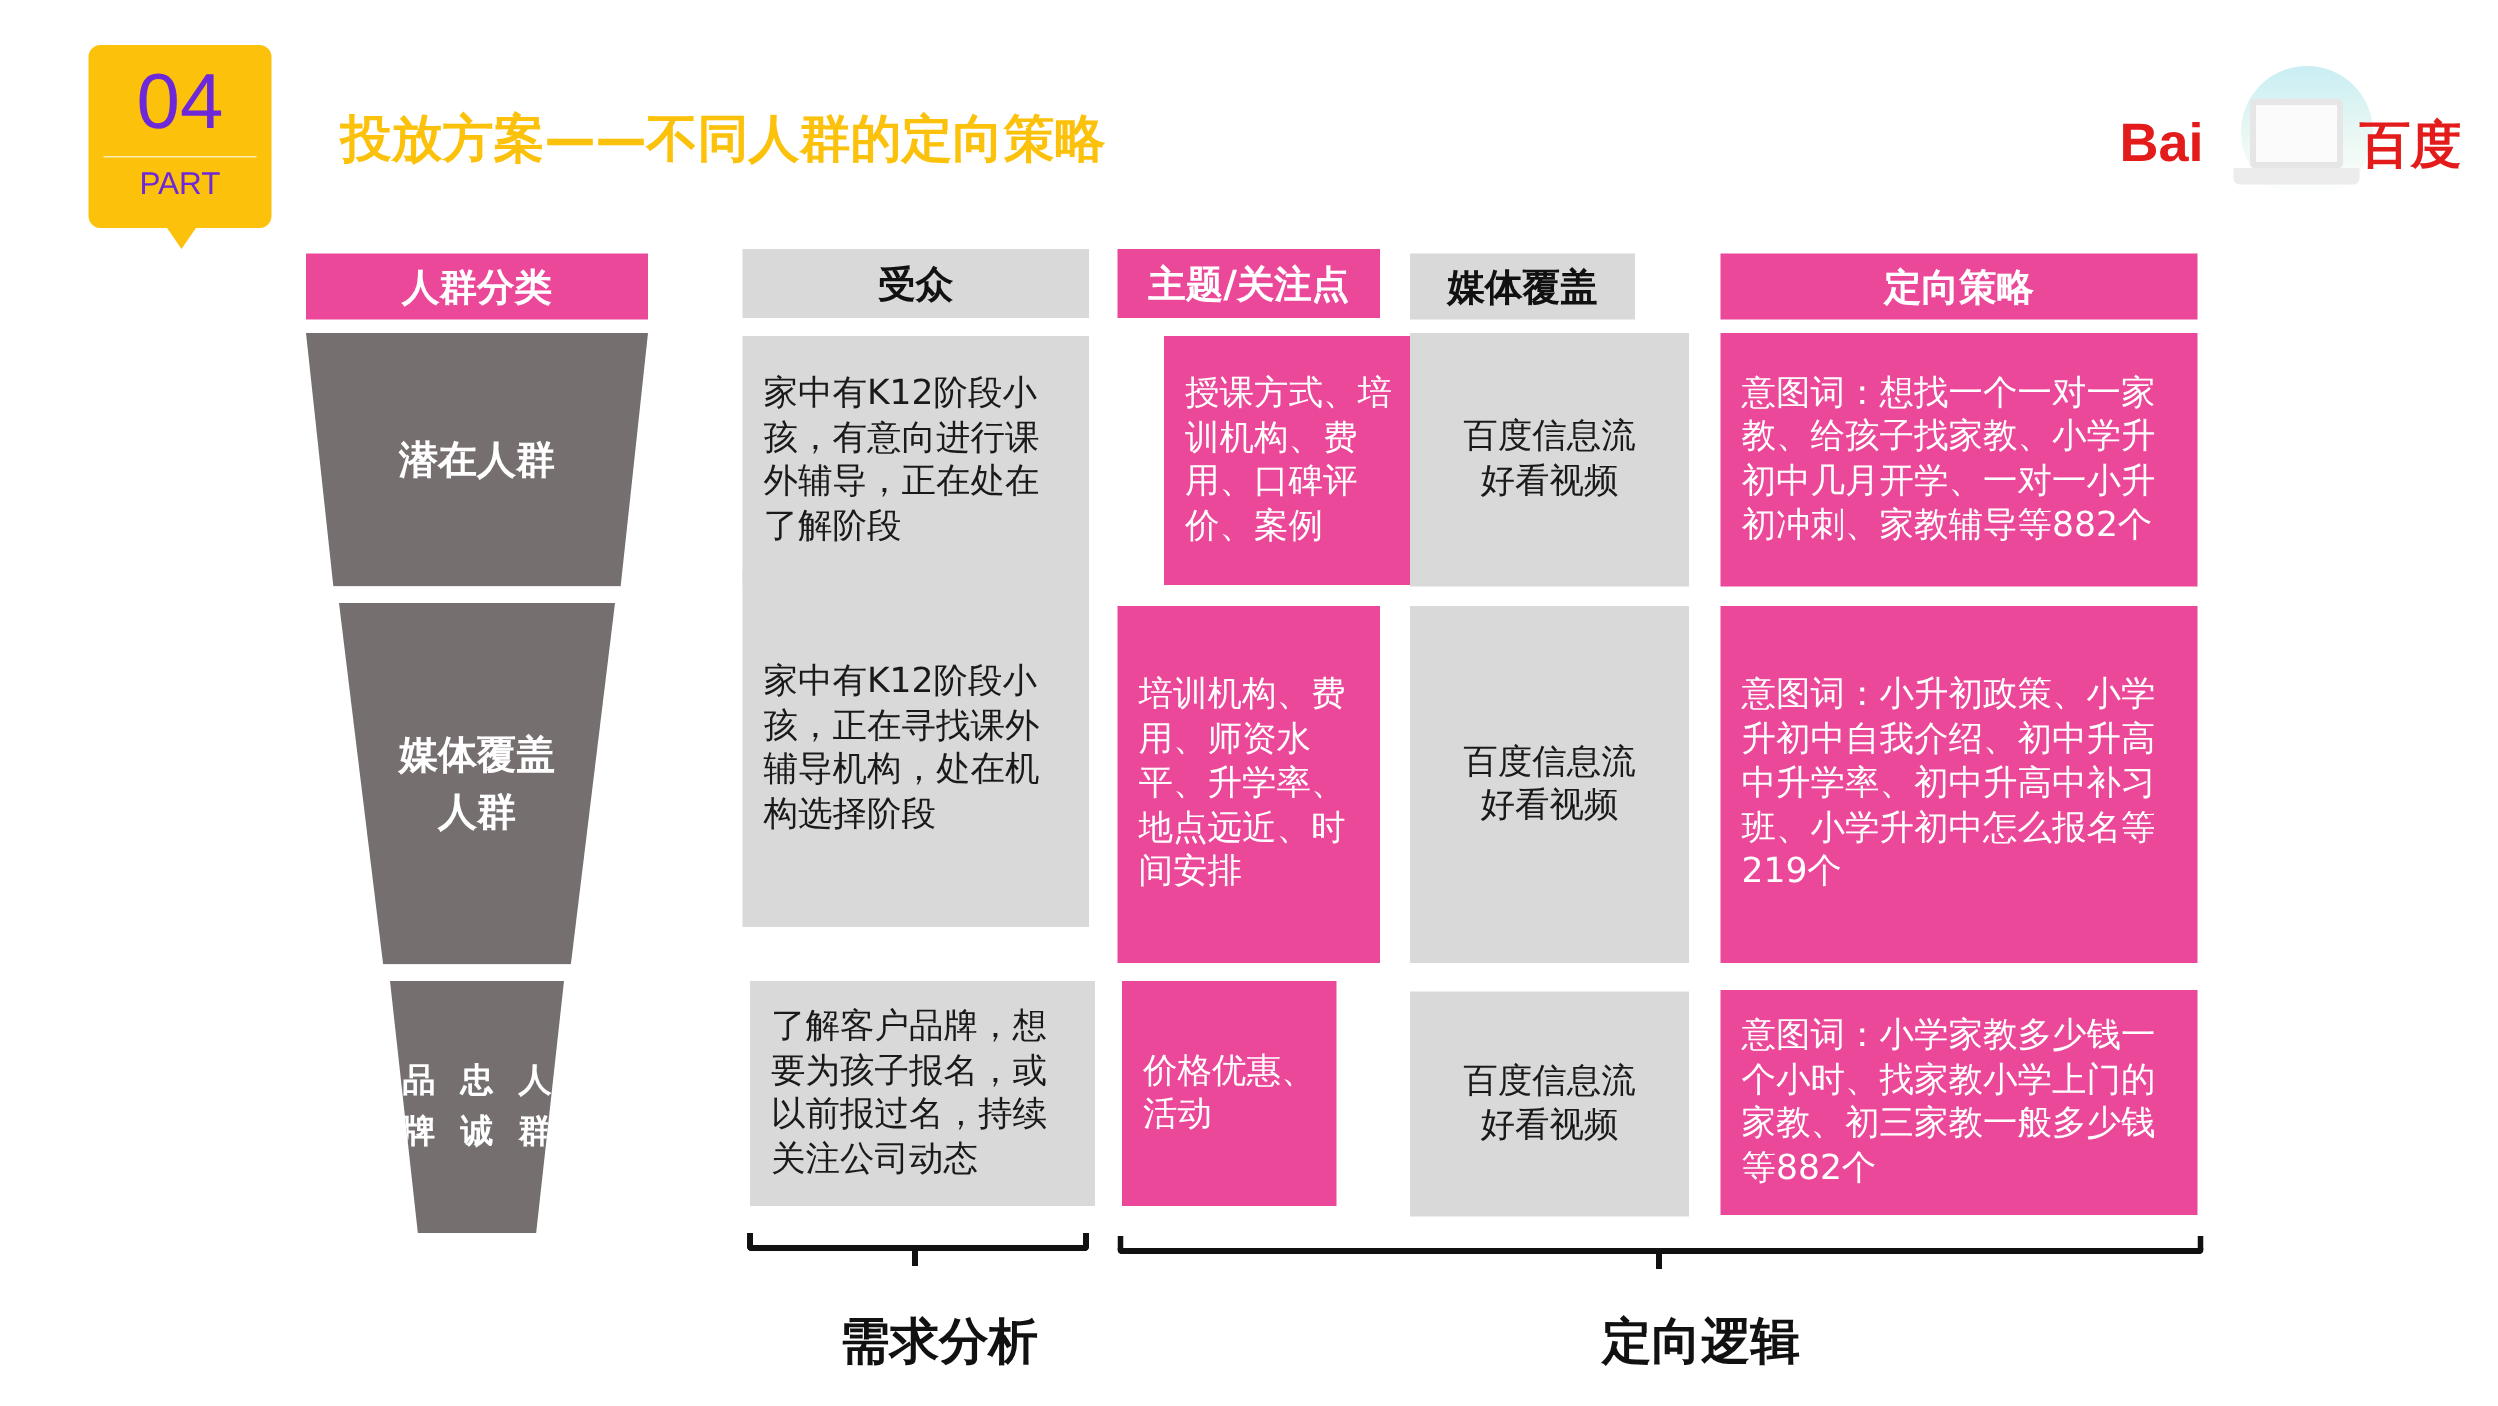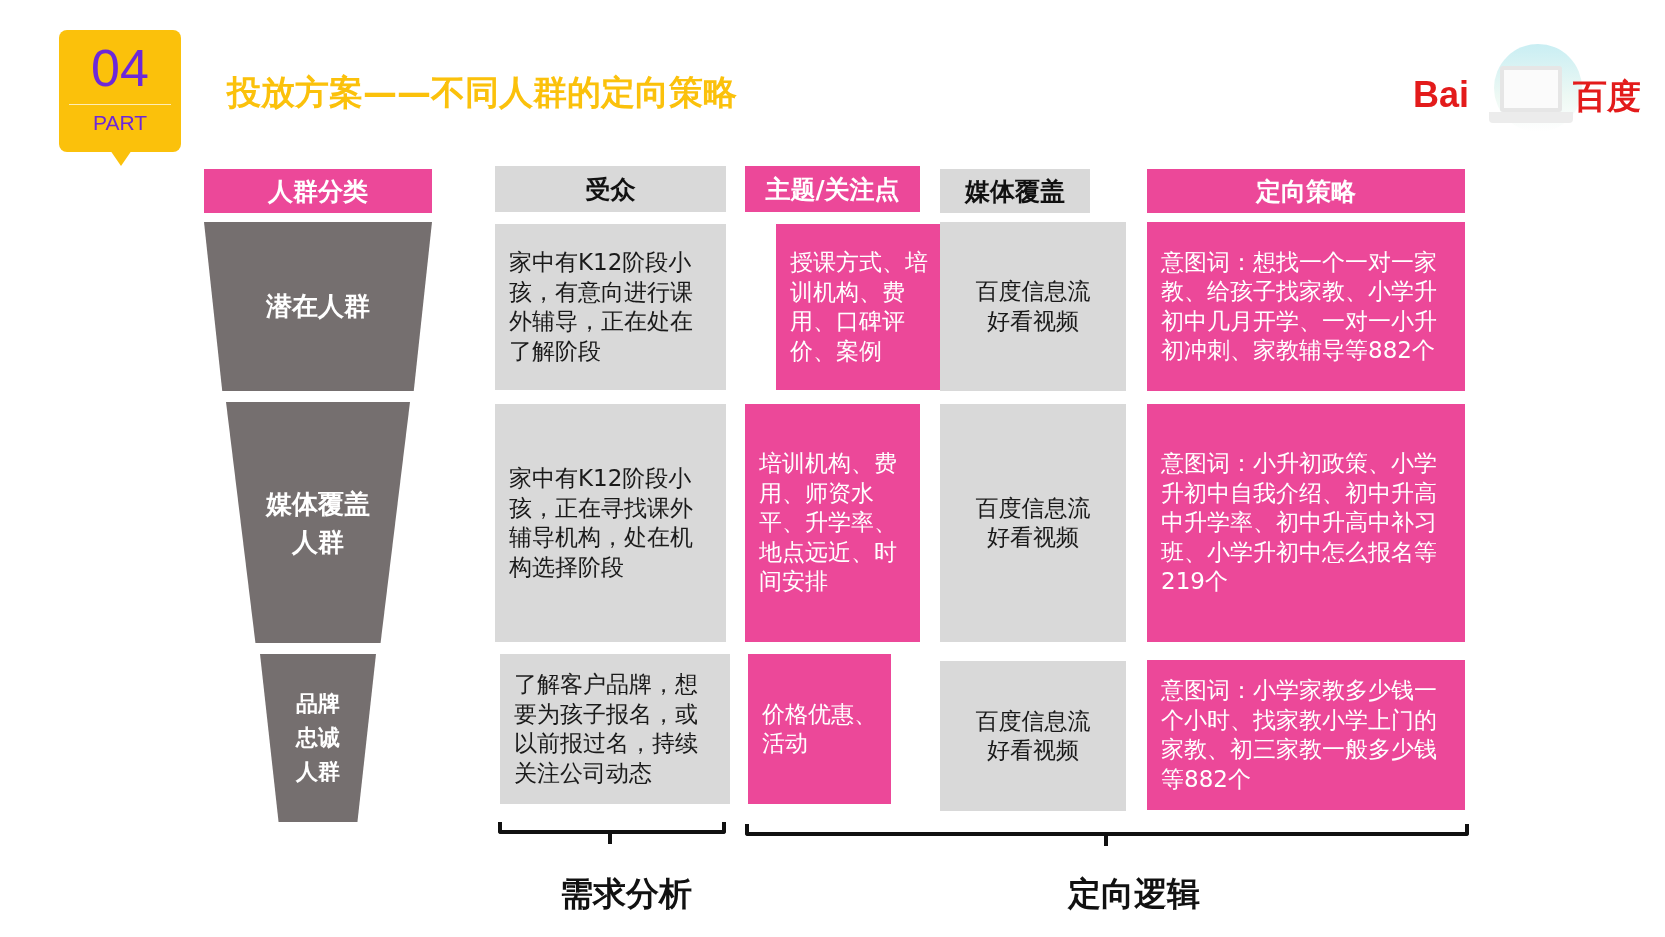--- a/index.html
+++ b/index.html
@@ -57,41 +57,41 @@
 <div class="abs light hdr" style="left:940px;top:169px;width:150px;height:44px;color:#111;">媒体覆盖</div>
 <div class="abs dark hdr" style="left:1147px;top:169px;width:318px;height:44px;">定向策略</div>
 
 <div class="abs funnel" style="left:204px;top:222px;width:228px;height:169px;clip-path:polygon(0 0,100% 0,92% 100%,8% 100%);font-size:26px;">
   <span>潜在人群</span>
 </div>
 <div class="abs funnel" style="left:226px;top:402px;width:184px;height:241px;clip-path:polygon(0 0,100% 0,84% 100%,16% 100%);font-size:26px;line-height:38px;flex-direction:column;">
   <span>媒体覆盖</span>
   <span>人群</span>
 </div>
-<div class="abs funnel" style="left:260px;top:654px;width:116px;height:168px;clip-path:polygon(0 0,100% 0,84% 100%,16% 100%);font-size:22px;line-height:34px;flex-direction:column;">
+<div class="abs funnel" style="left:260px;top:654px;width:116px;height:168px;clip-path:polygon(0 0,100% 0,84% 100%,16% 100%);font-size:22px;line-height:34px;flex-direction:row;">
   <span>品牌</span>
   <span>忠诚</span>
   <span>人群</span>
 </div>
 
 <div class="abs light cell" style="left:495px;top:224px;width:231px;height:166px;">
   <span>家中有K12阶段小孩，有意向进行课外辅导，正在处在了解阶段</span>
 </div>
 <div class="abs dark cell" style="left:745px;top:224px;width:175px;height:166px;margin-left:31px;">
   <span>授课方式、培训机构、费用、口碑评价、案例</span>
 </div>
 <div class="abs light cell center" style="left:940px;top:222px;width:186px;height:169px;flex-direction:column;justify-content:center;">
   <span>百度信息流</span>
   <span>好看视频</span>
 </div>
 <div class="abs dark cell" style="left:1147px;top:222px;width:318px;height:169px;">
   <span>意图词：想找一个一对一家教、给孩子找家教、小学升初中几月开学、一对一小升初冲刺、家教辅导等882个</span>
 </div>
 
-<div class="abs light cell" style="left:495px;top:404px;width:231px;height:238px;justify-content:flex-end;">
+<div class="abs light cell" style="left:495px;top:380px;width:231px;height:238px;justify-content:flex-end;">
   <span>家中有K12阶段小孩，正在寻找课外辅导机构，处在机构选择阶段</span>
 </div>
 <div class="abs dark cell" style="left:745px;top:404px;width:175px;height:238px;">
   <span>培训机构、费用、师资水平、升学率、地点远近、时间安排</span>
 </div>
 <div class="abs light cell center" style="left:940px;top:404px;width:186px;height:238px;flex-direction:column;justify-content:center;">
   <span>百度信息流</span>
   <span>好看视频</span>
 </div>
 <div class="abs dark cell" style="left:1147px;top:404px;width:318px;height:238px;">

